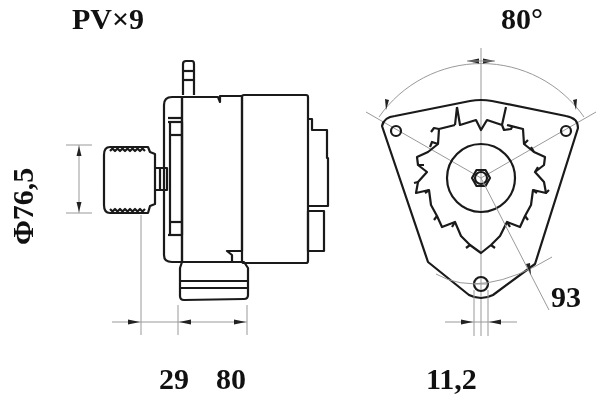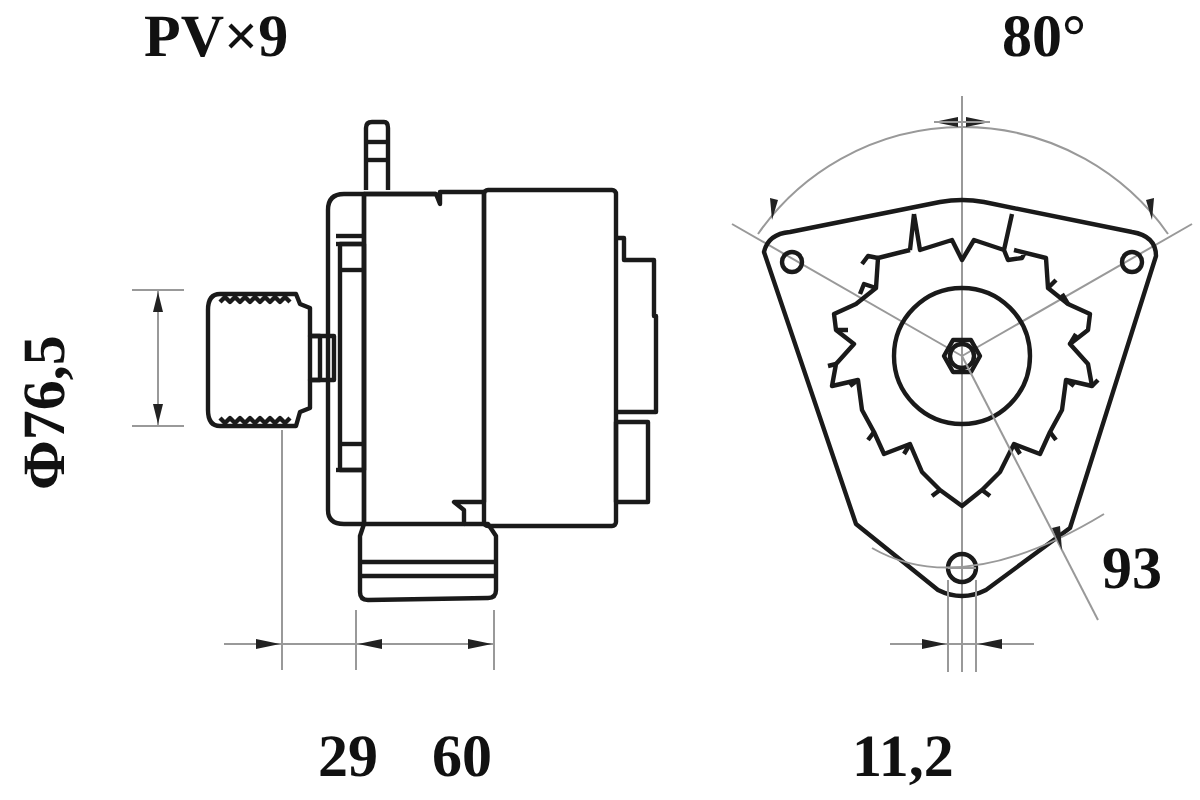--- a/index.html
+++ b/index.html
@@ -4,21 +4,21 @@
 <style>
   html, body { margin:0; padding:0; background:#ffffff; }
   body { width:600px; height:400px; position:relative; overflow:hidden; font-family:"Liberation Serif", "DejaVu Serif", serif; }
   .label { position:absolute; font-weight:bold; color:#111111; font-size:30px; line-height:1; white-space:nowrap; }
   #title-label { left:72px; top:4px; }
   #angle-label { left:501px; top:4px; }
   #diameter-label { left:8px; top:175px; transform-origin:0 0; transform:rotate(-90deg) translate(-70px, 0); }
   #dim-29 { left:112px; top:364px;margin-left:47px; }
   #dim-80 { left:216px; top:364px; }
   #dim-112 { left:426px; top:364px; }
-  #dim-93 { left:551px; top:270px; }
+  #dim-93 { left:551px; top:282px; }
   svg { position:absolute; left:0; top:0; }
   .thick { stroke:#1a1a1a; stroke-width:2.2; fill:none; stroke-linejoin:round; }
   .thin { stroke:#999999; stroke-width:1; fill:none; }
   .arrow { fill:#222222; stroke:none; }
 </style>
 </head>
 <body>
 
 <svg width="600" height="400" viewBox="0 0 600 400">
 
@@ -138,15 +138,15 @@
       <polygon class="arrow" points="473,322 461,319.5 461,324.5"></polygon>
       <polygon class="arrow" points="489,322 501,319.5 501,324.5"></polygon>
     </g>
   </g>
 </svg>
 
 <div class="label" id="title-label">PV×9</div>
 <div class="label" id="angle-label">80°</div>
 <div class="label" id="diameter-label">Φ76,5</div>
 <div class="label" id="dim-29">29</div>
-<div class="label" id="dim-80">60</div>
+<div class="label" id="dim-80">80</div>
 <div class="label" id="dim-112">11,2</div>
 <div class="label" id="dim-93">93</div>
 
 </body></html>

